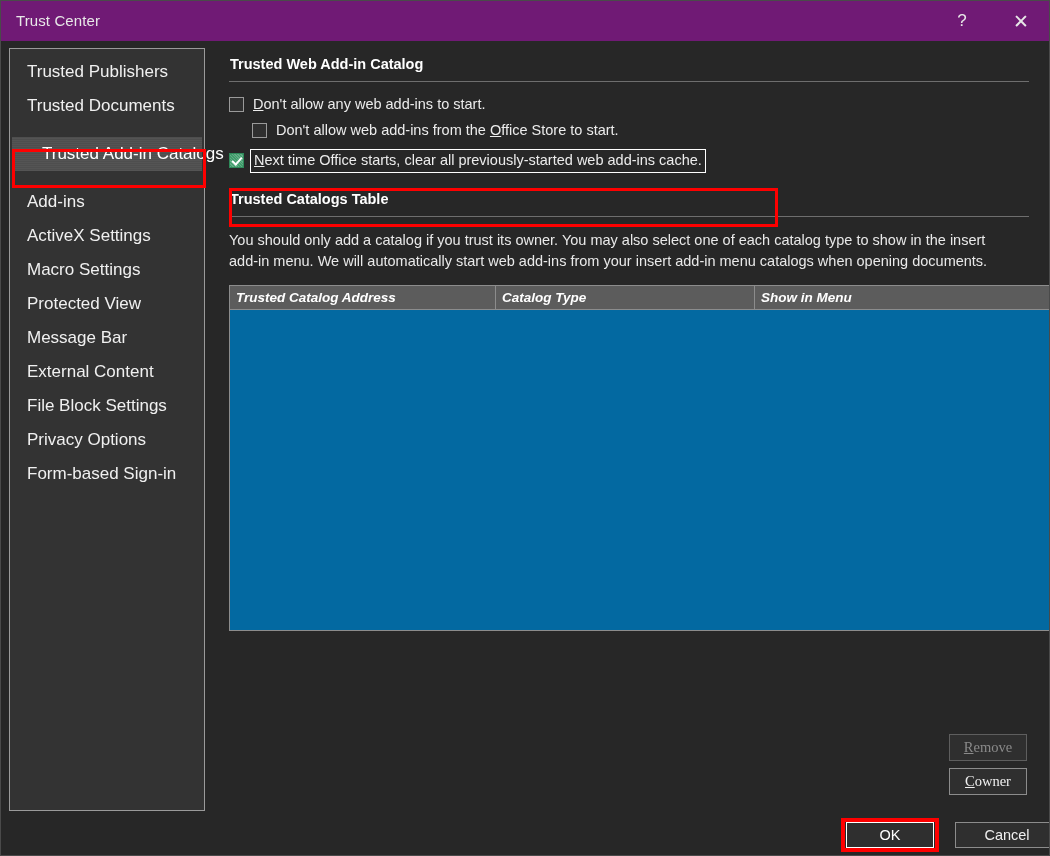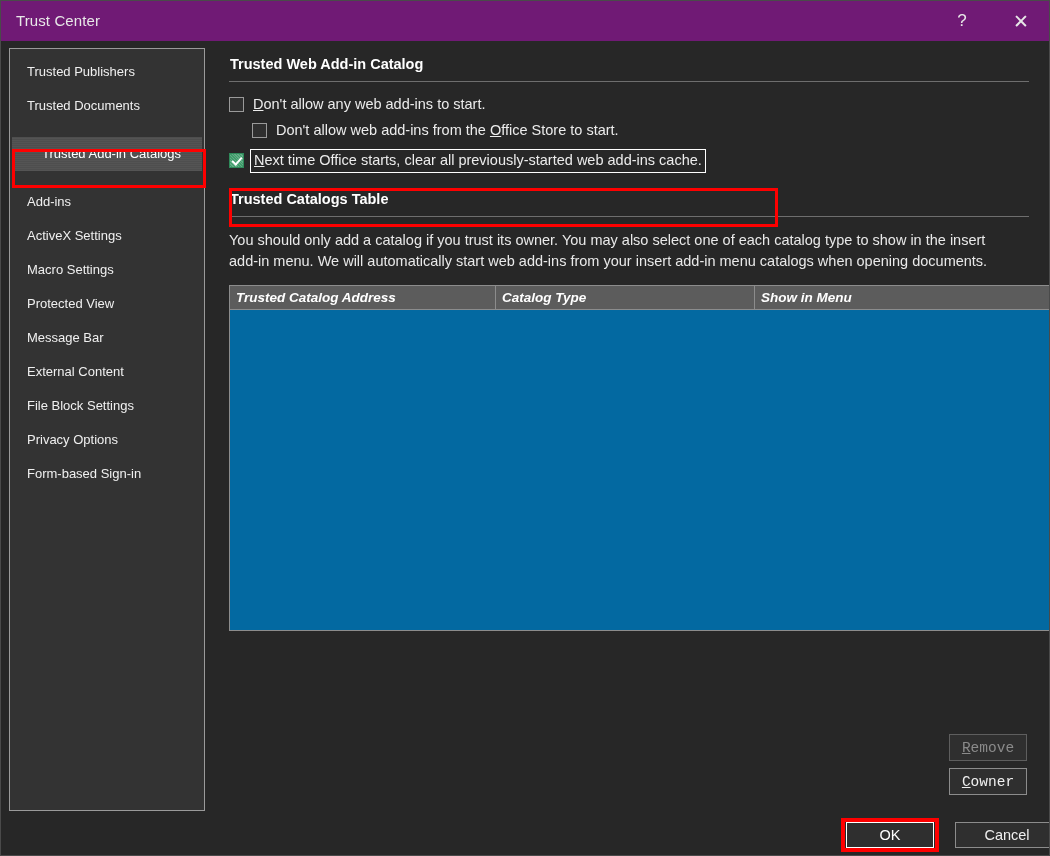--- a/index.html
+++ b/index.html
@@ -59,21 +59,21 @@
     background: #333333;
     border: 1px solid #9a9a9a;
     box-sizing: border-box;
     padding-top: 6px;
   }
   .nav-item {
     position: relative;
     height: 34px;
     line-height: 34px;
     padding-left: 17px;
-    font-size: 13px;
+    font-size: 17px;
     color: #f0f0f0;
     white-space: nowrap;
     cursor: default;
   }
   .nav-item.selected {
     background: #4e4e4e;
     background-image:
       repeating-linear-gradient(0deg, rgba(255,255,255,.035) 0 1px, rgba(0,0,0,0) 1px 2px);
     color: #ffffff;
     margin: 14px 2px;
@@ -241,21 +241,21 @@
     top: 733px;
     width: 78px;
   }
   .sbtn {
     display: block;
     width: 78px;
     height: 27px;
     background: #2f2f2f;
     border: 1px solid #8c8c8c;
     color: #f0f0f0;
-    font-family: Liberation Mono, monospace;
+    font-family: Liberation Serif, serif;
     font-size: 14.5px;
     cursor: default;
   }
   .sbtn.disabled {
     color: #8a8a8a;
     border-color: #5e5e5e;
   }
   #clear-btn { margin-top: 7px; }
 
   

